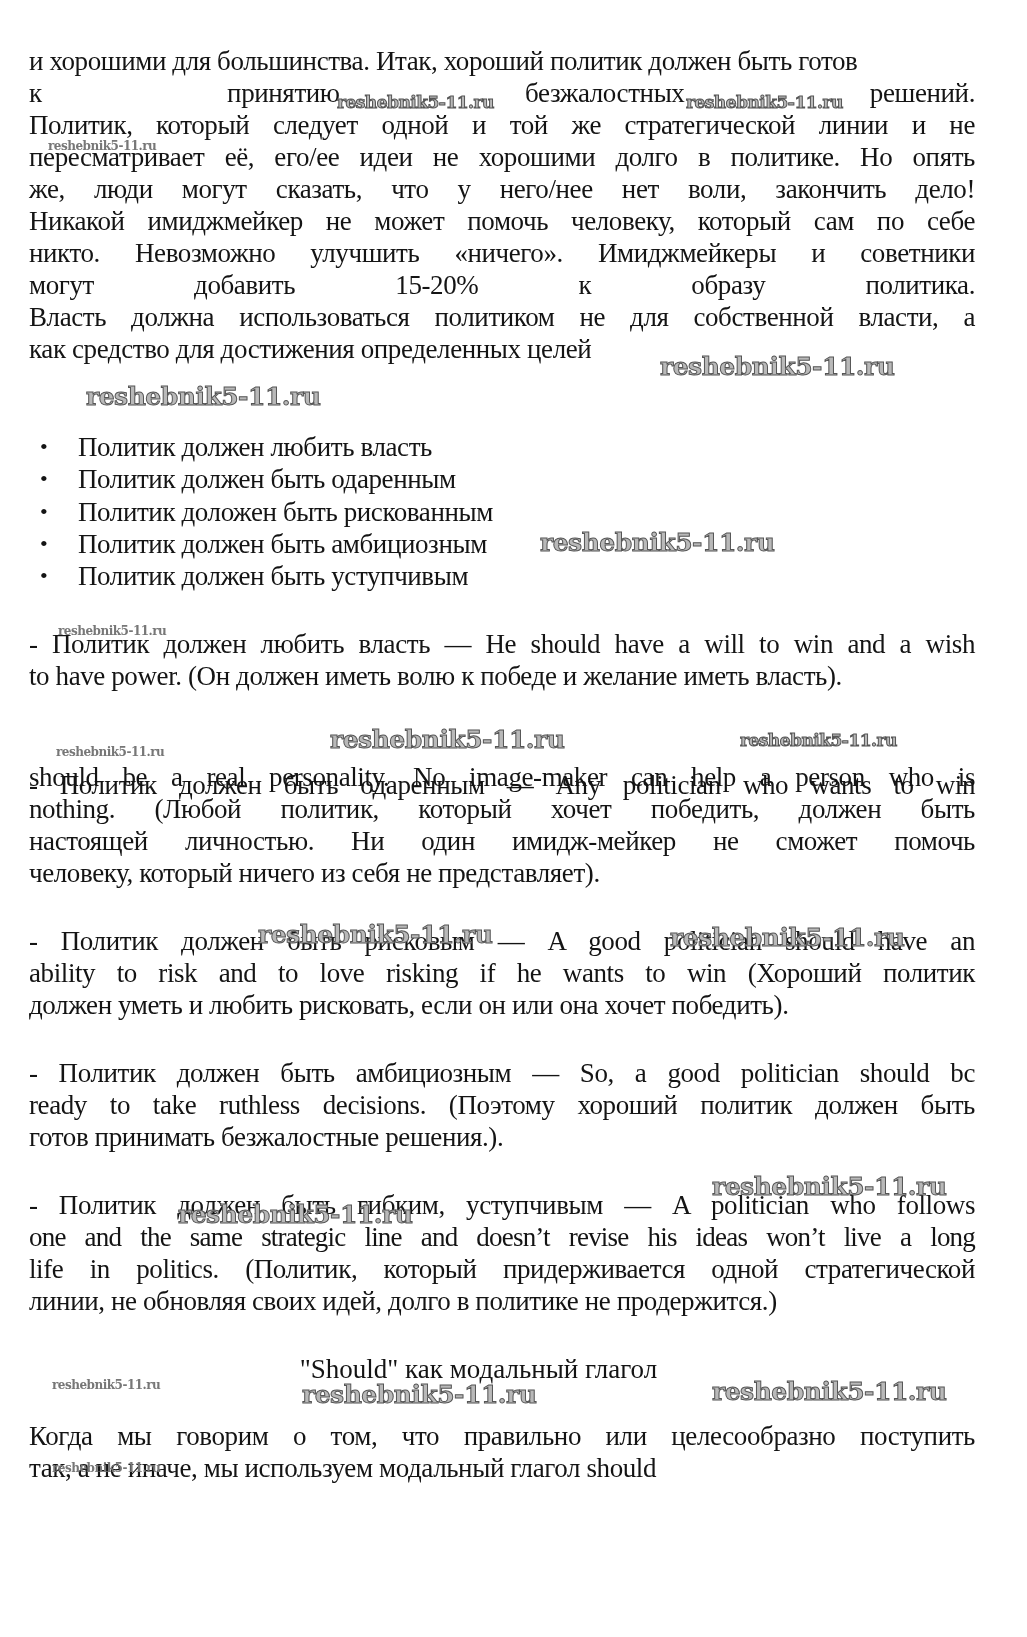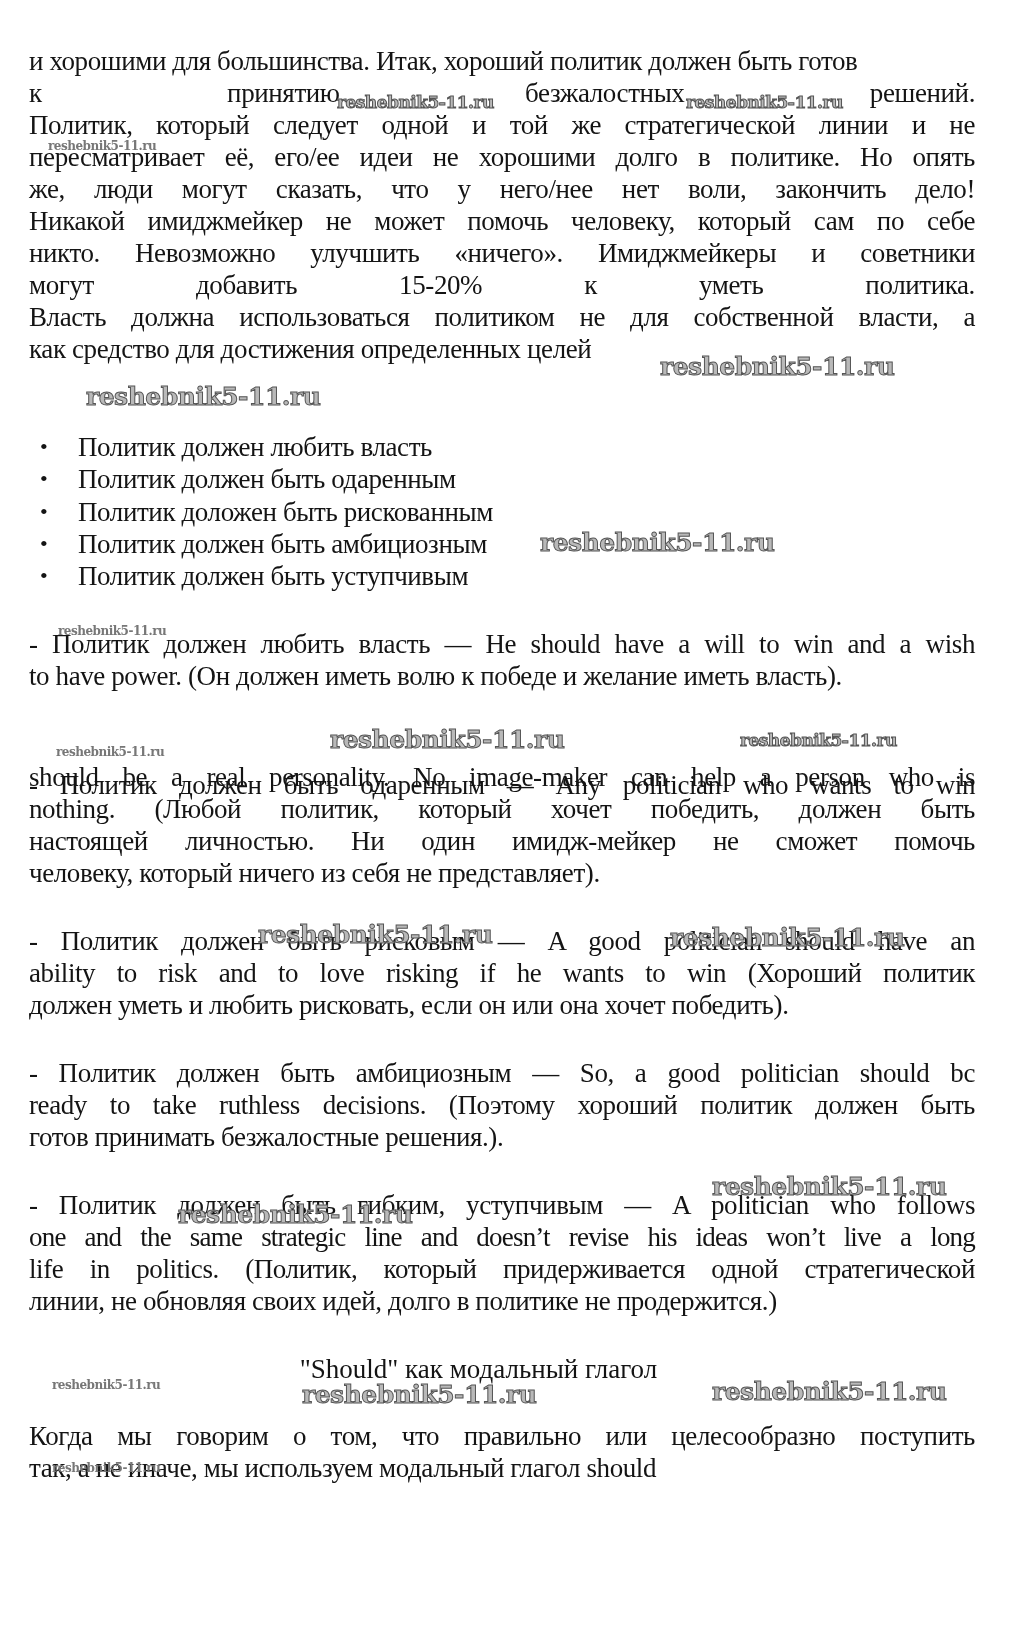--- a/index.html
+++ b/index.html
@@ -35,21 +35,21 @@
     <div class="line just" style="top:109px;">Политик, который следует одной и той же стратегической линии и не</div>
     <div class="line just" style="top:141px;">пересматривает её, его/ее идеи не хорошими долго в политике. Но опять</div>
     <div class="line just" style="top:173px;">же, люди могут сказать, что у него/нее нет воли, закончить дело!</div>
     <div class="line just" style="top:205px;">Никакой имиджмейкер не может помочь человеку, который сам по себе</div>
     <div class="line just" style="top:237px;">никто. Невозможно улучшить «ничего». Имиджмейкеры и советники</div>
     <div class="line just" style="top:269px;">
       <span>могут</span>
       <span>добавить</span>
       <span>15-20%</span>
       <span>к</span>
-      <span>уметь</span>
+      <span>образу</span>
       <span>политика.</span>
     </div>
     <div class="line just" style="top:301px;">Власть должна использоваться политиком не для собственной власти, а</div>
     <div class="line" style="top:333px;">как средство для достижения определенных целей</div>
   </div>
 
 
   <div>
     <span class="bullet" style="top:431px;">•</span>
     <span class="bitem" style="top:431px;">Политик должен любить власть</span>

